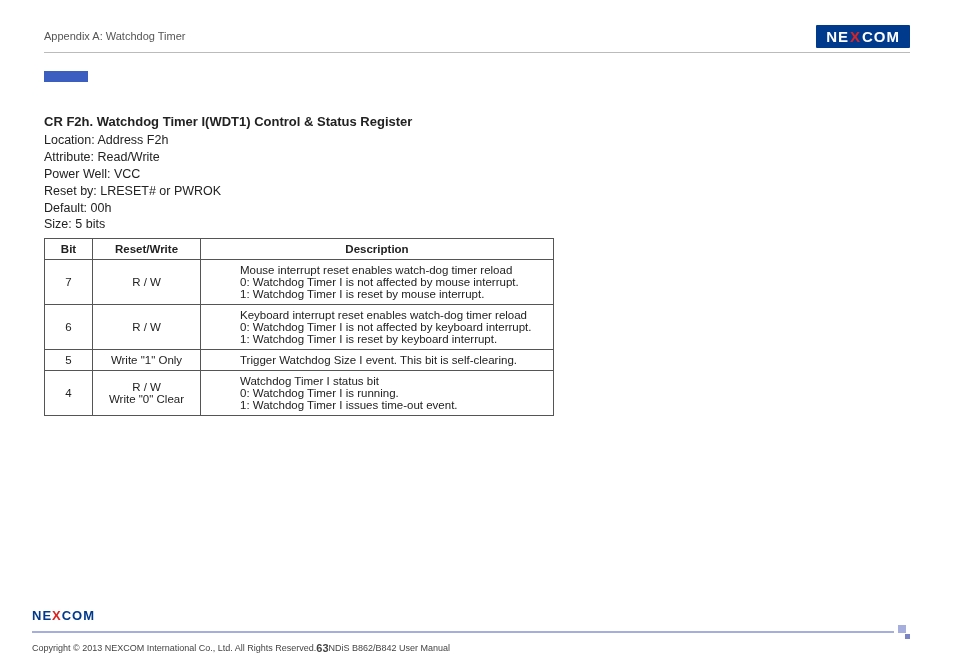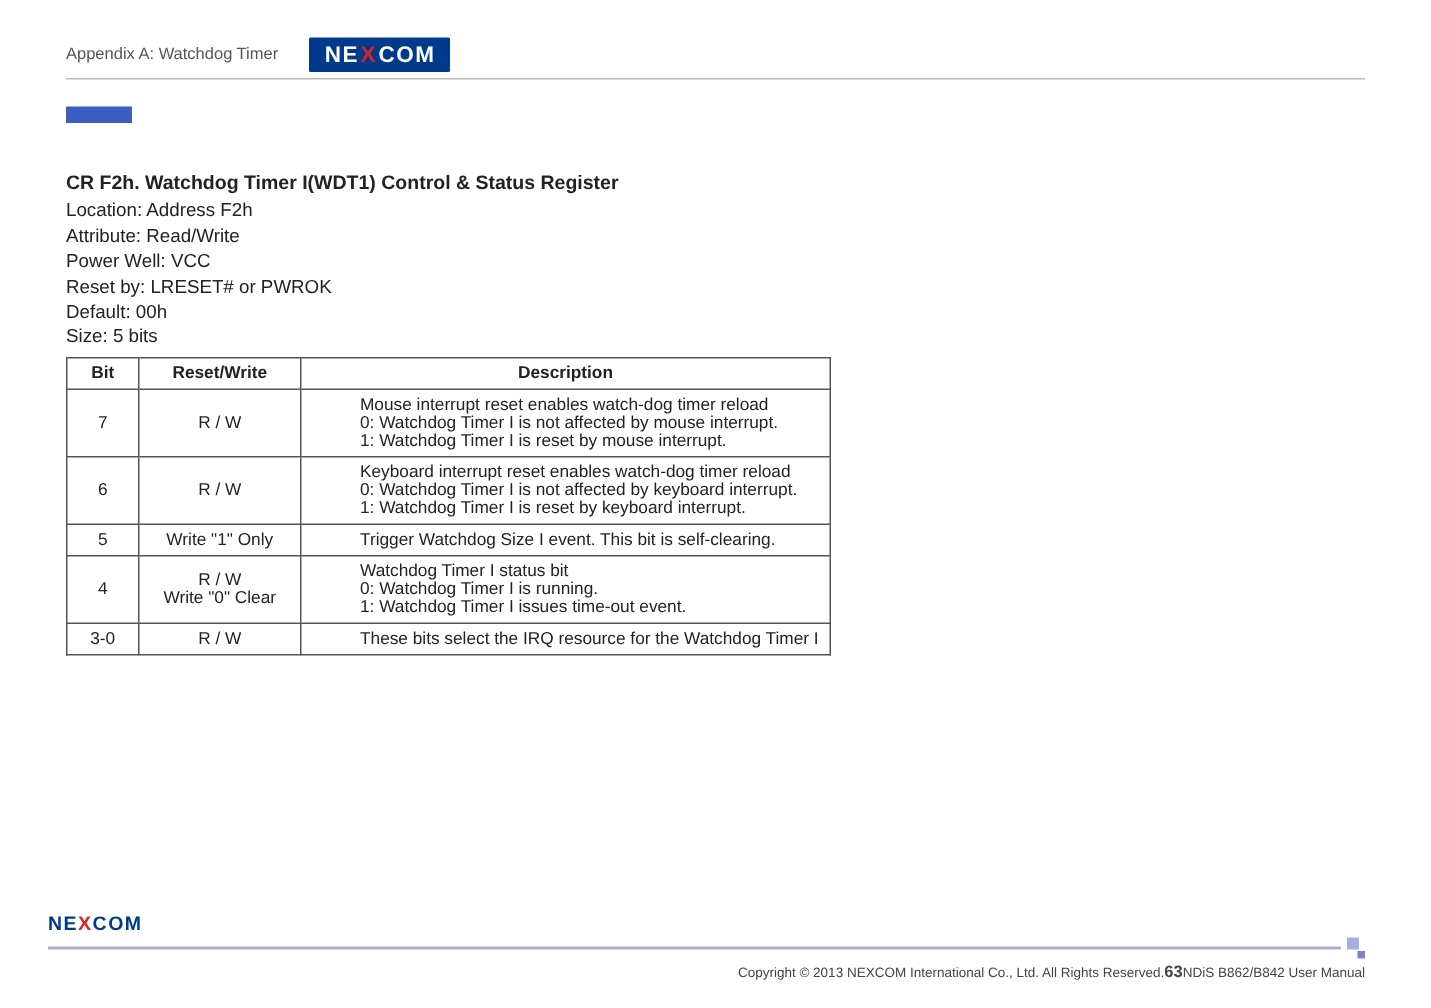--- a/index.html
+++ b/index.html
@@ -8,21 +8,21 @@
     height: 672px;
     font-family: Arial, Helvetica, sans-serif;
     font-size: 12px;
     color: #222;
     background: #fff;
     position: relative;
     padding: 22px 44px 0 44px;
   }
   .top-header {
     display: flex;
-    justify-content: flex-start;
+    justify-content: space-between;
     align-items: center;
     height: 28px;
     gap: 21px;
   }
   .top-header .appendix {
     font-size: 11px;
     color: #555;
   }
   .logo-box {
     background: #003a8c;
@@ -104,21 +104,21 @@
     margin-left: 2px;
   }
   .footer-squares .sq1 {
     position: absolute; width: 8px; height: 8px; background: #a6aede; top: 0; right: 4px;
   }
   .footer-squares .sq2 {
     position: absolute; width: 5px; height: 5px; background: #7a84c4; bottom: 0; right: 0;
   }
   .footer-line {
     display: flex;
-    justify-content: flex-end;
+    justify-content: flex-start;
     align-items: center;
     font-size: 9px;
     color: #444;
     margin-top: 3px;
   }
   .footer-logo {
     color: #003a8c;
     font-weight: bold;
     font-size: 13px;
     letter-spacing: 1px;
@@ -192,25 +192,20 @@
         <td class="c">
           <div>R / W</div>
           <div>Write "0" Clear</div>
         </td>
         <td class="desc">
           <div>Watchdog Timer I status bit</div>
           <div>0: Watchdog Timer I is running.</div>
           <div>1: Watchdog Timer I issues time-out event.</div>
         </td>
       </tr>
-      <tr>
-        <td class="c">3-0</td>
-        <td class="c">R / W</td>
-        <td class="desc">These bits select the IRQ resource for the Watchdog Timer I</td>
-      </tr>
     </tbody>
   </table>
 </div>
 
 <div class="footer">
   <div class="footer-logo">
     <span>NE</span><span class="x-mark">X</span><span>COM</span>
   </div>
   <div class="footer-rule-wrap">
     <hr class="footer-rule">

